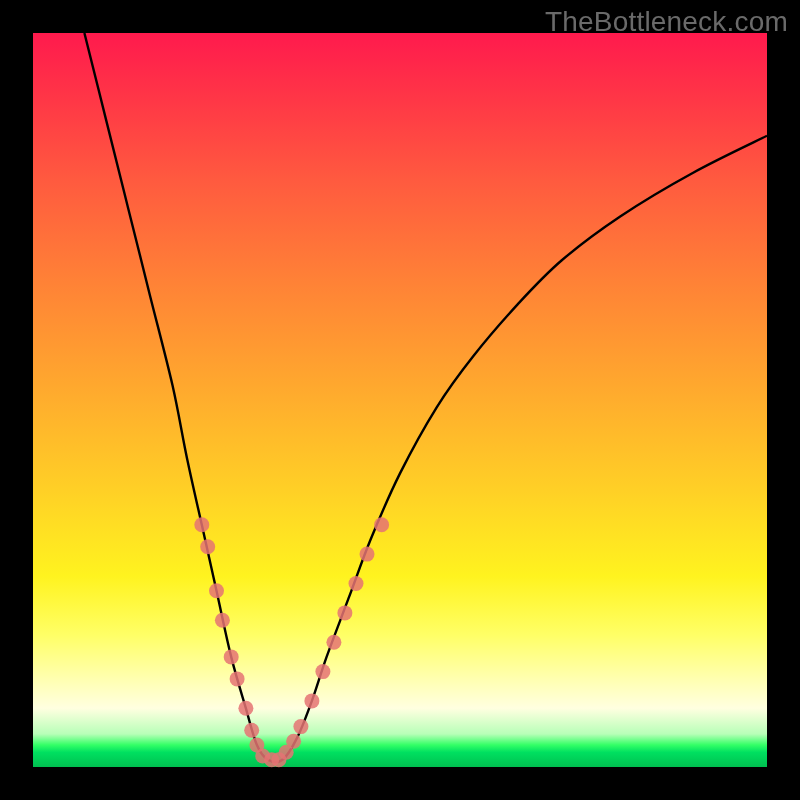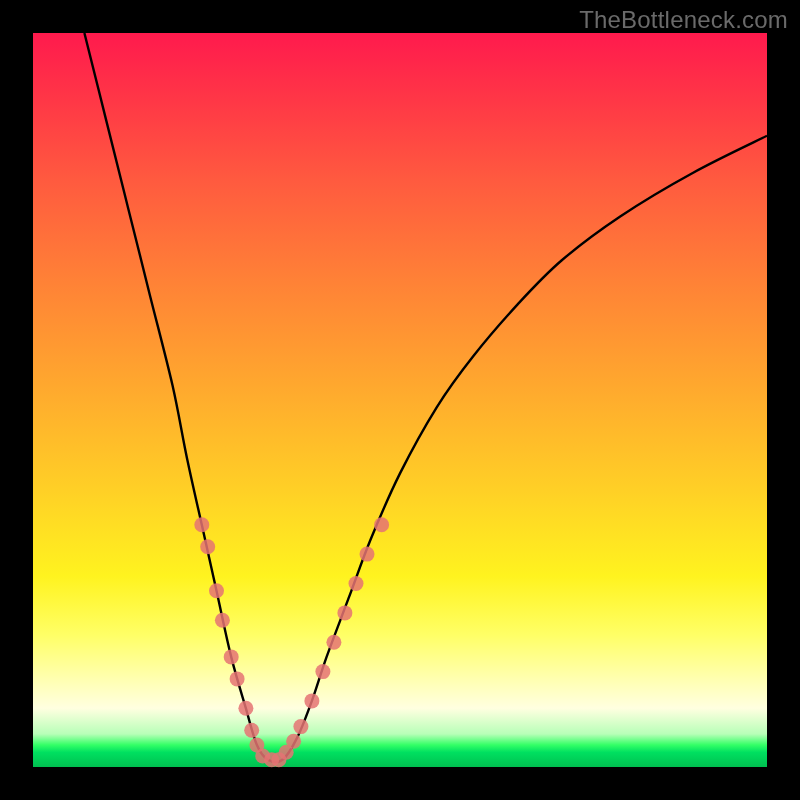--- a/index.html
+++ b/index.html
@@ -40,21 +40,21 @@
       #33ff66 97%,
       #00e060 98%,
       #00c050 100%
     );
   }
   .watermark {
     position: absolute;
     top: 6px;
     right: 12px;
     color: #6a6a6a;
-    font-size: 24px;
+    font-size: 28px;
     letter-spacing: 0.2px;
     user-select: none;
   }
   svg.curve {
     position: absolute;
     left: 0; top: 0;
     width: 734px; height: 734px;
     overflow: visible;
   }
 </style>

